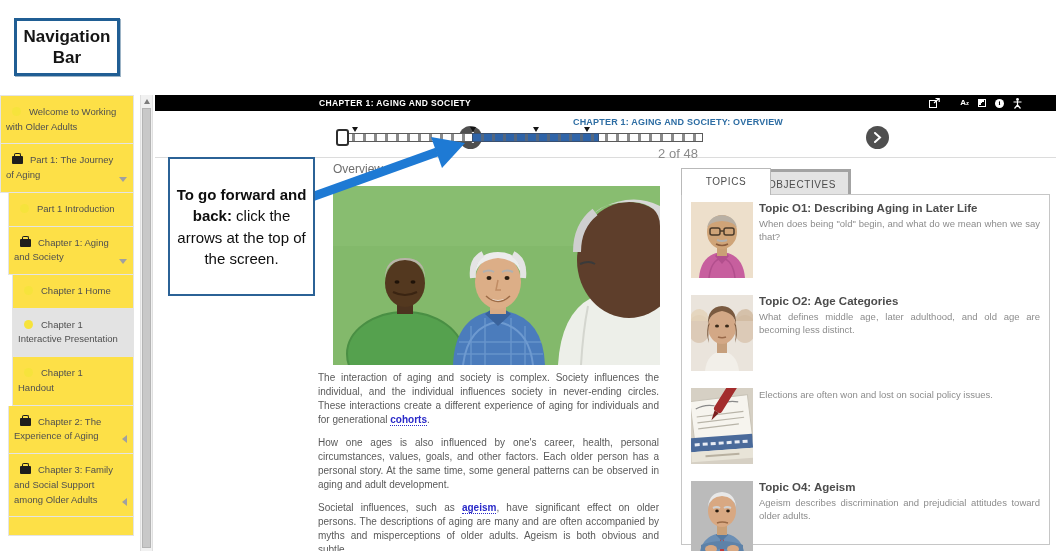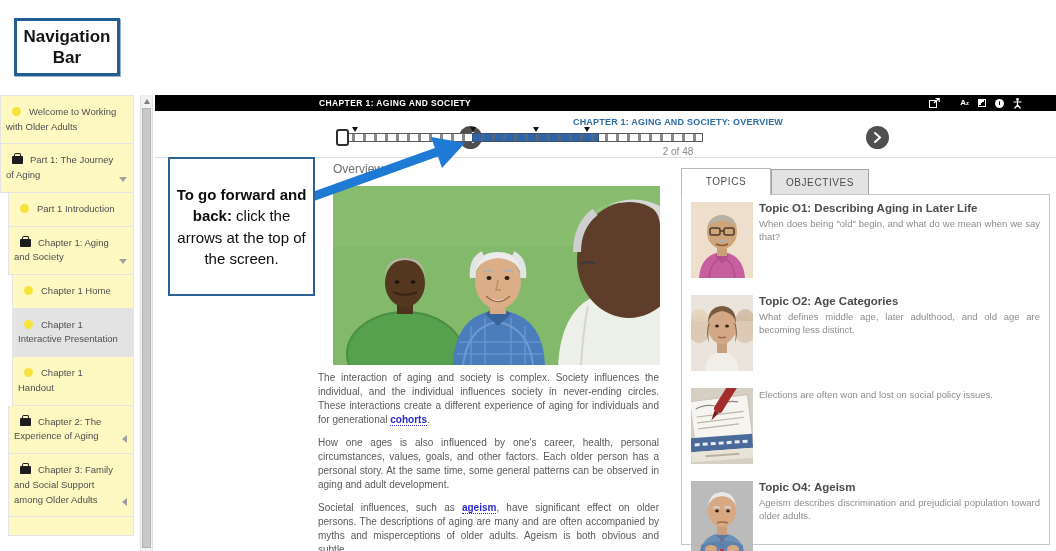--- a/index.html
+++ b/index.html
@@ -8,21 +8,21 @@
   #app { position:relative; width:1056px; height:551px; background:#fff; overflow:hidden; }
 
   
   .nav-label-box { position:absolute; left:14px; top:18px; width:106px; height:58px;
     border:3px solid #205e94; background:#fff; display:flex; align-items:center; justify-content:center;
     text-align:center; font-size:17px; font-weight:bold; color:#151515; line-height:1.25;
     box-shadow:1px 1px 0 #9db4c6; }
 
   
   .sidebar { position:absolute; left:0; top:95px; width:134px; height:456px; overflow:hidden; }
-  .sb-item { background:#fef9c3; border:1px solid #e4e4e4; border-top:none; padding:9px 13px 9px 5px;
+  .sb-item { background:#fde047; border:1px solid #e4e4e4; border-top:none; padding:9px 13px 9px 5px;
     position:relative; font-size:9.5px; color:#4f4f4f; line-height:1.55; cursor:pointer; }
   .sb-item:first-child { border-top:1px solid #e4e4e4; }
   .sb-item.lvl1 { margin-left:8px; }
   .sb-item.lvl2 { margin-left:12px; }
   .sb-item.selected { background:#e3e3e3; }
   .dot { display:inline-block; width:9px; height:9px; border-radius:50%; background:#f6e33c;
     margin:0 8px 0 6px; vertical-align:-1px; }
   .mod-icon { display:inline-block; width:11px; height:8px; background:#1d1d1d; border-radius:1px;
     margin:0 7px 0 6px; position:relative; vertical-align:-1px; }
   .mod-icon::before { content:""; position:absolute; top:-3px; left:2px; width:5px; height:3px;
@@ -71,21 +71,21 @@
   .btn-fwd  { left:866px; top:126px; }
   .slider-track { position:absolute; left:343px; top:133px; width:360px; height:9px;
     border:1px solid #5a5a5a; background:repeating-linear-gradient(90deg,#fdfdfd 0 8px,#8a8a8a 8px 11px); }
   .slider-fill { position:absolute; left:472px; top:133px; width:127px; height:9px;
     border:1px solid #3a5070; background:repeating-linear-gradient(90deg,#2f64a8 0 8px,#55677e 8px 11px); }
   .slider-thumb { position:absolute; left:336px; top:129px; width:13px; height:17px; background:#fff;
     border:2px solid #2e2e2e; border-radius:3px; cursor:pointer; z-index:2; }
   .marker { position:absolute; width:0; height:0; border-left:3.5px solid transparent;
     border-right:3.5px solid transparent; border-top:5px solid #141414; top:127px; }
   .m1{left:352px;} .m2{left:470px;} .m3{left:533px;} .m4{left:584px;}
-  .nav-count { position:absolute; left:678px; top:146px; transform:translateX(-50%); font-size:10px;
+  .nav-count { position:absolute; left:678px; top:146px; transform:translateX(-50%); font-size:13px;
     color:#8a8a8a; }
 
   
   .annotation { position:absolute; left:168px; top:157px; width:147px; height:139px; background:#fff;
     border:2px solid #2b6296; z-index:6; display:flex; align-items:center; justify-content:center;
     text-align:center; padding:8px 6px; font-size:15px; line-height:1.42; color:#0e0e0e; }
   .annotation b { font-weight:bold; }
   .arrow-svg { position:absolute; left:285px; top:125px; z-index:5; }
 
   
@@ -93,22 +93,22 @@
   .photo { position:absolute; left:333px; top:186px; width:327px; height:179px; overflow:hidden; }
   .paragraphs { position:absolute; left:318px; top:371px; width:341px; }
   .paragraphs p { font-size:10px; color:#5a5a5a; line-height:1.4; text-align:justify; margin:0 0 9px; }
   .tlink { color:#2929c8; font-weight:bold; border-bottom:1px dotted #2929c8; cursor:pointer; }
 
   
   .tab { position:absolute; font-size:10px; letter-spacing:.6px; color:#4c4c4c; text-align:center;
     cursor:pointer; }
   .tab-topics { left:681px; top:168px; width:90px; height:27px; line-height:26px; background:#fff;
     border:1px solid #b9b9b9; border-bottom:none; z-index:2; }
-  .tab-objectives { left:771px; top:169px; width:98px; height:36px; line-height:25px; background:#e3e3e3;
-    border:1px solid #a3a3a3; }
+  .tab-objectives { left:753px; top:169px; width:98px; height:36px; line-height:25px; background:#e3e3e3;
+    border:3px solid #a3a3a3; }
   .panel { position:absolute; left:681px; top:194px; width:369px; height:351px; background:#fff;
     border:1px solid #c6c6c6; padding:7px 9px; }
   .topic-row { display:flex; gap:6px; margin-bottom:17px; cursor:pointer; }
   .topic-thumb { flex:0 0 62px; width:62px; height:76px; overflow:hidden; }
   .topic-thumb svg { display:block; }
   .topic-title { font-size:11.5px; font-weight:bold; color:#4c4c4c; margin-bottom:3px; }
   .topic-desc { font-size:9.5px; color:#8c8c8c; line-height:1.4; text-align:justify; }
 </style>
 </head>
 <body>
@@ -335,18 +335,18 @@
           <ellipse cx="31" cy="30" rx="14" ry="16" fill="#d8a882"></ellipse>
           <path d="M17 26 Q18 12 31 11 Q44 12 45 26 Q43 16 31 15 Q19 16 17 26 Z" fill="#e8e8e8"></path>
           <path d="M22 27 Q26 25 29 27 M33 27 Q36 25 40 27" stroke="#d0d0d0" stroke-width="2" fill="none"></path>
           <ellipse cx="26" cy="30" rx="1.8" ry="1.4" fill="#2a1c10"></ellipse>
           <ellipse cx="37" cy="30" rx="1.8" ry="1.4" fill="#2a1c10"></ellipse>
           <path d="M26 42 Q31 40 37 42" stroke="#9a6a46" stroke-width="1.5" fill="none"></path>
         </svg>
       </div>
       <div class="topic-text">
         <div class="topic-title">Topic O4: Ageism</div>
-        <div class="topic-desc">Ageism describes discrimination and prejudicial population toward older adults.</div>
+        <div class="topic-desc">Ageism describes discrimination and prejudicial attitudes toward older adults.</div>
       </div>
     </div>
 
   </div>
 </div>
 
 </body></html>

